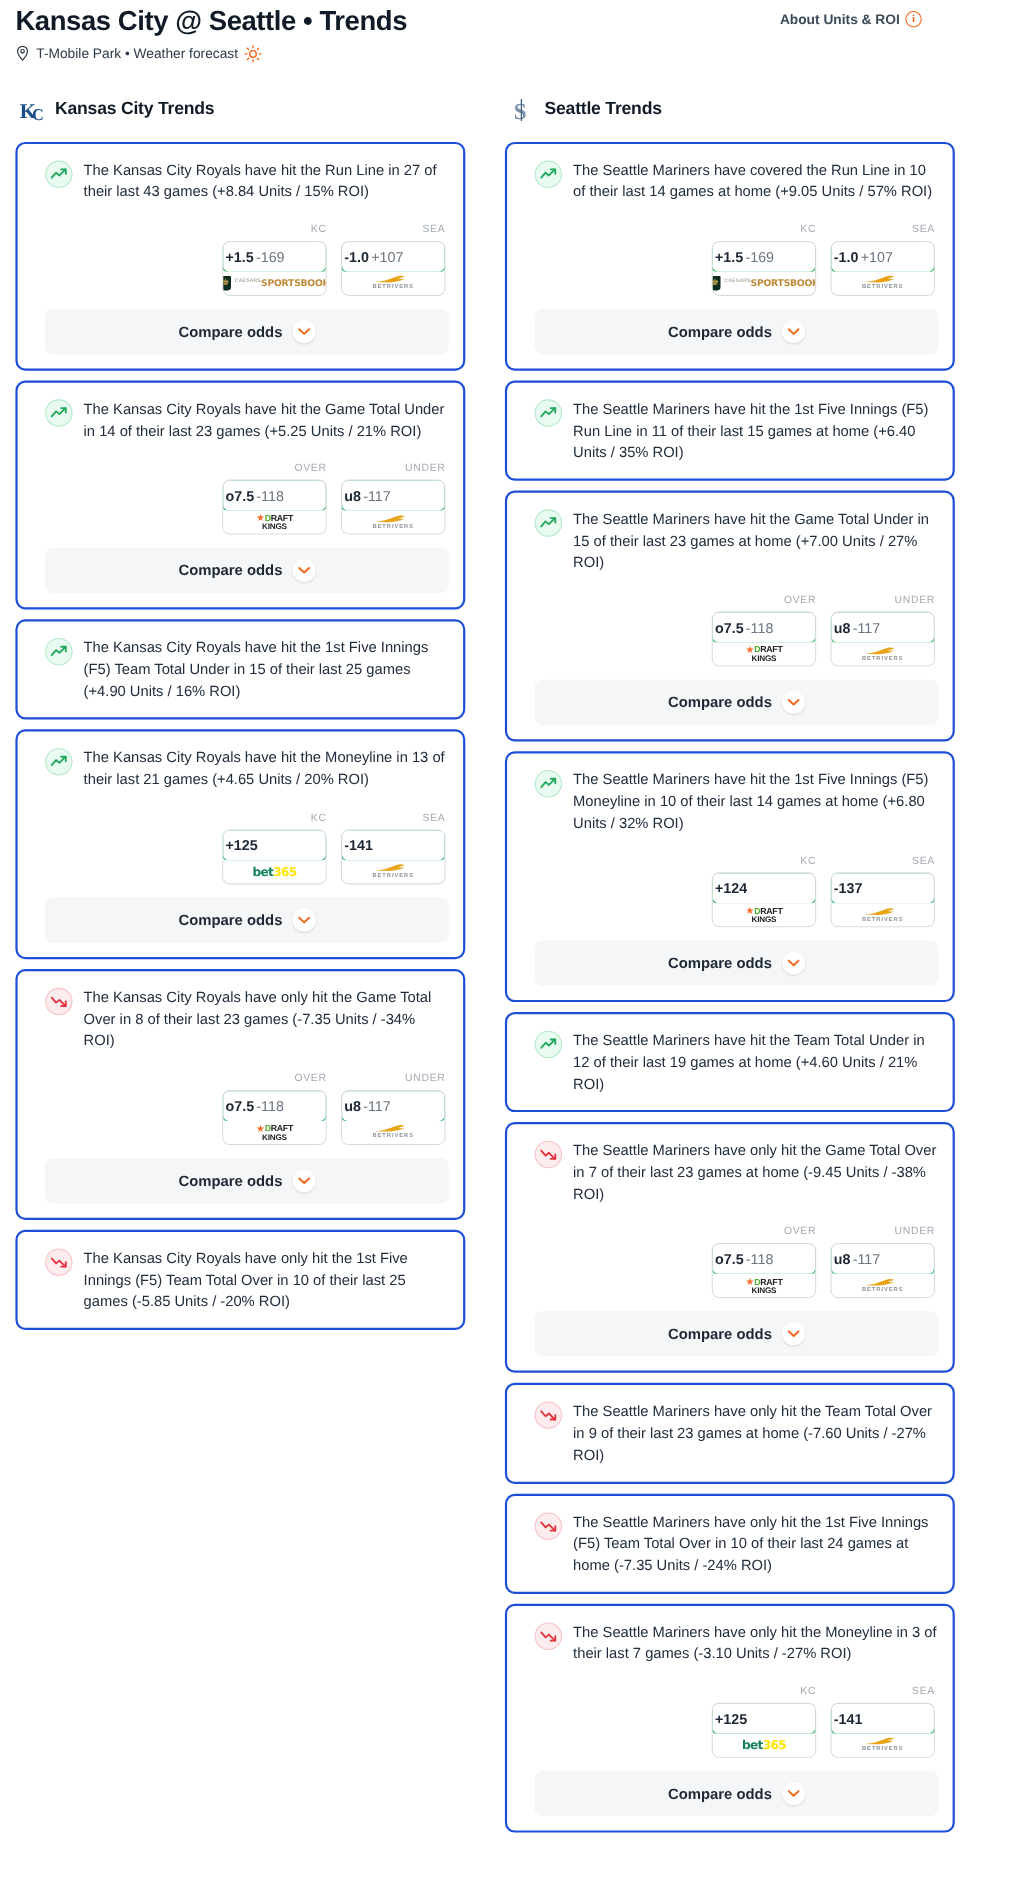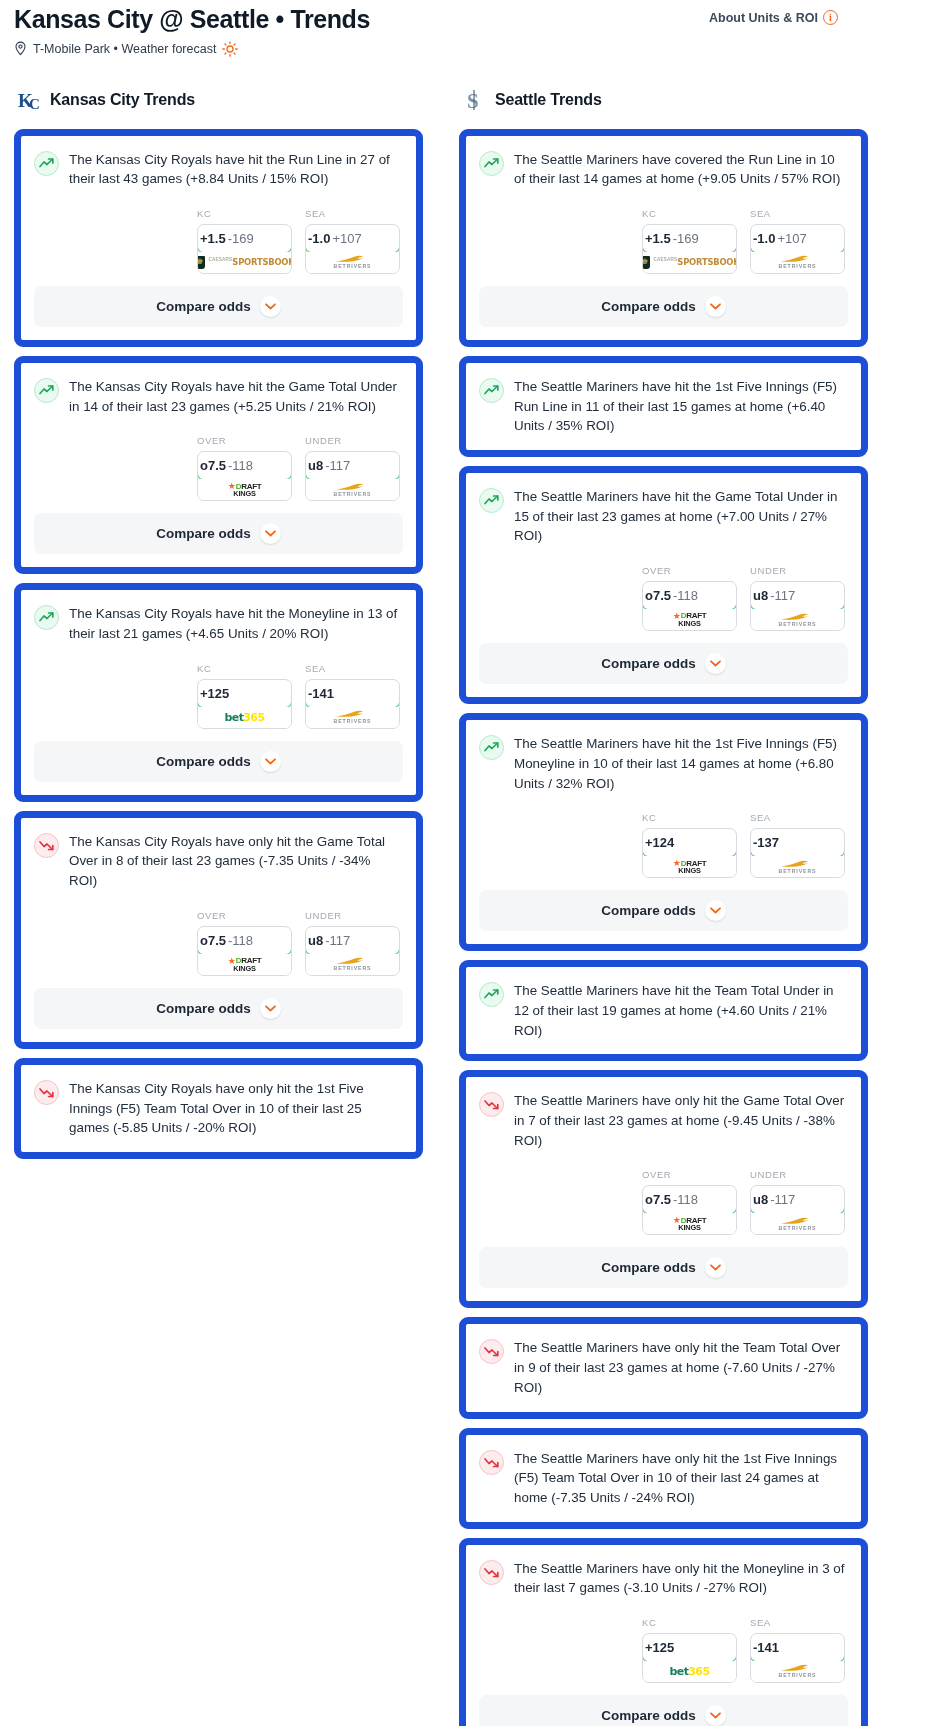--- a/index.html
+++ b/index.html
@@ -44,41 +44,42 @@
   
   .columns { display: flex; gap: 36px; margin-top: 30px; align-items: flex-start; }
   .col { width: 409px; flex: none; }
 
   .col-head { display: flex; align-items: center; gap: 7px; margin-bottom: 16px; padding-left: 3px; }
   .col-head .logo { width: 26px; height: 26px; flex: none; display:flex; align-items:center; justify-content:center;}
   .col-head .label { font-size: 16px; font-weight: 700; color: #111b27; letter-spacing: -0.2px; }
 
   
   .card {
-    border: 7px solid #1d4ed8;
+    border: 2px solid #1d4ed8;
     border-radius: 9px;
     background: #fff;
     margin-bottom: 9px;
     overflow: hidden;
+    padding-left: 12px;
   }
   .card-body { padding: 14px 14px 0 13px; display: flex; gap: 10px; align-items: flex-start; }
   .card.no-odds .card-body { padding-bottom: 14px; }
 
   .trend-icon { width: 25px; height: 25px; border-radius: 50%; flex: none; margin-top: 1px; }
   .trend-icon.up { background: #e9faf0; border: 1px solid #b7e9cb; }
   .trend-icon.down { background: #fdeced; border: 1px solid #f6c3c7; }
   .trend-icon svg { display: block; }
 
   .trend-text { font-size: 13.4px; line-height: 1.47; color: #222e3d; }
 
   
   .odds-wrap { display: flex; justify-content: flex-end; gap: 13px; padding: 19px 16px 12px 0; }
   .odds-col { width: 95px; }
   .odds-label {
-    text-align: left; font-size: 9.5px; letter-spacing: 0.6px;
+    text-align: right; font-size: 9.5px; letter-spacing: 0.6px;
     color: #a3a9b2; font-weight: 500; margin-bottom: 5px;
   }
   .odds-box {
     border: 1px solid #d7dade; border-radius: 7px; overflow: hidden; background: #fff;
   }
   .odds-price {
     border: 1px solid #2bb463; border-radius: 6px;
     background: #fff; text-align: left;
     padding: 6px 2px 6px; font-size: 13px; font-weight: 700; color: #1d2735;
     margin: -1px;
@@ -271,20 +272,31 @@
           </div>
           <div class="compare">
           <span class="lbl">Compare odds</span>
           <span class="chev">
               <svg width="11" height="7" viewBox="0 0 11 7">
                 <polyline points="1,1.3 5.5,5.5 10,1.3" fill="none" stroke="#f3671a" stroke-width="1.8" stroke-linecap="round" stroke-linejoin="round"></polyline>
               </svg>
             </span>
         </div>
         </div>
+        <div class="card no-odds">
+      <div class="card-body">
+        <span class="trend-icon up">
+              <svg width="23" height="23" viewBox="0 0 23 23">
+                <polyline points="5,14.5 9,10 12,12.5 17.5,7" fill="none" stroke="#20a85c" stroke-width="1.7" stroke-linecap="round" stroke-linejoin="round"></polyline>
+                <polyline points="13.6,7 17.8,7 17.8,11" fill="none" stroke="#20a85c" stroke-width="1.7" stroke-linecap="round" stroke-linejoin="round"></polyline>
+              </svg>
+            </span>
+        <span class="trend-text">The Kansas City Royals have hit the 1st Five Innings (F5) Team Total Under in 15 of their last 25 games (+4.90 Units / 16% ROI)</span>
+      </div>
+        </div>
         <div class="card">
       <div class="card-body">
         <span class="trend-icon up">
               <svg width="23" height="23" viewBox="0 0 23 23">
                 <polyline points="5,14.5 9,10 12,12.5 17.5,7" fill="none" stroke="#20a85c" stroke-width="1.7" stroke-linecap="round" stroke-linejoin="round"></polyline>
                 <polyline points="13.6,7 17.8,7 17.8,11" fill="none" stroke="#20a85c" stroke-width="1.7" stroke-linecap="round" stroke-linejoin="round"></polyline>
               </svg>
             </span>
         <span class="trend-text">The Kansas City Royals have hit the Moneyline in 13 of their last 21 games (+4.65 Units / 20% ROI)</span>
       </div>

